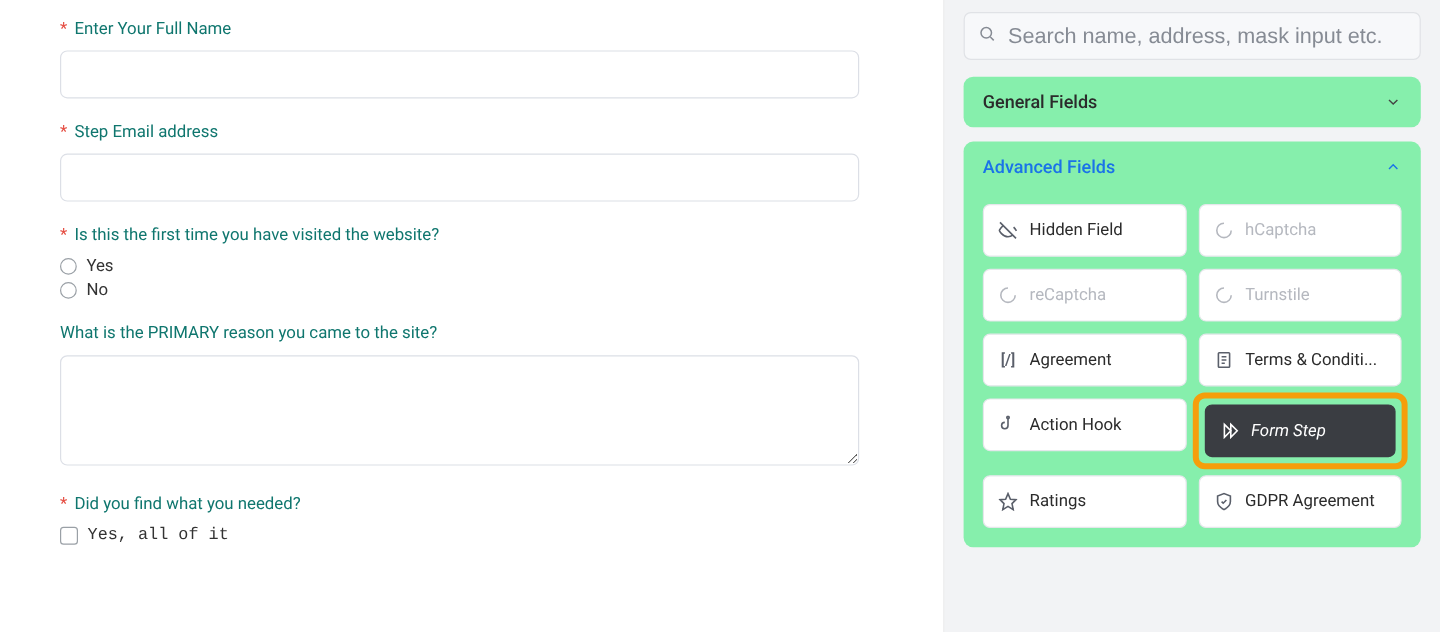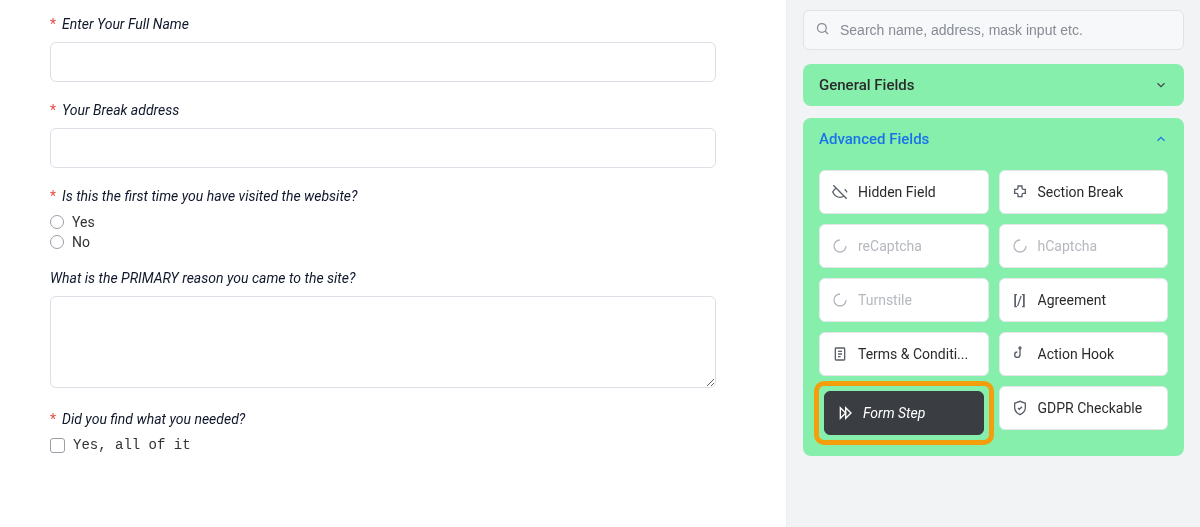--- a/index.html
+++ b/index.html
@@ -22,21 +22,21 @@
     .field-block { margin-bottom: 20px; }
     .field-label {
       display: flex;
       align-items: baseline;
       gap: 6px;
       margin-bottom: 10px;
       color: #555;
       font-size: 14px;
     }
     .req { color: #e54d42; }
-    .label-text { color: #0f172a; font-style: italic; }
+    .label-text { color: #0f766e; }
     .text-input {
       width: 666px;
       height: 40px;
       border: 1px solid #dcdfe6;
       border-radius: 6px;
       padding: 0 12px;
       font-size: 14px;
       outline: none;
     }
     .textarea-input {
@@ -88,21 +88,21 @@
       position: relative;
       margin-bottom: 14px;
     }
     .search-input {
       width: 100%;
       height: 40px;
       border: 1px solid #e0e2e6;
       border-radius: 6px;
       background: #f7f8fa;
       padding: 0 27px 0 36px;
-      font-size: 14px;
+      font-size: 18px;
       color: #333;
       outline: none;
     }
     .search-input::placeholder { color: #868b94; }
     .search-icon {
       position: absolute;
       left: 12px;
       top: 50%;
       transform: translateY(-50%);
       color: #868b94;
@@ -190,21 +190,21 @@
     <div class="field-label">
       <span class="req">*</span>
       <span class="label-text">Enter Your Full Name</span>
     </div>
     <input class="text-input" type="text" style="">
   </div>
 
   <div class="field-block">
     <div class="field-label">
       <span class="req">*</span>
-      <span class="label-text">Your Break address</span>
+      <span class="label-text">Step Email address</span>
     </div>
     <input class="text-input" type="text" style="">
   </div>
 
   <div class="field-block">
     <div class="field-label">
       <span class="req">*</span>
       <span class="label-text">Is this the first time you have visited the website?</span>
     </div>
     <div class="radio-row">
@@ -276,45 +276,37 @@
           <span class="tile-icon">
             <svg viewBox="0 0 24 24" width="16" height="16" fill="none" stroke="currentColor" stroke-width="2">
                 <path d="M17.94 17.94A10.94 10.94 0 0 1 12 20C5 20 1 12 1 12a20.4 20.4 0 0 1 5.06-5.94"></path>
                 <path d="M22.54 12.54A20.4 20.4 0 0 0 19 8"></path>
                 <line x1="2" y1="2" x2="22" y2="22"></line>
               </svg>
           </span>
           <span class="label">Hidden Field</span>
         </div>
 
-        <div class="field-tile">
-          <span class="tile-icon">
-            <svg viewBox="0 0 24 24" width="16" height="16" fill="none" stroke="currentColor" stroke-width="2">
-                <path d="M9 3h6v3a2 2 0 0 0 2 2h3v6h-3a2 2 0 0 0-2 2v3H9v-3a2 2 0 0 0-2-2H4V8h3a2 2 0 0 0 2-2V3z"></path>
-              </svg>
-          </span>
-          <span class="label">Section Break</span>
-        </div>
 
         <div class="field-tile disabled">
           <span class="tile-icon">
             <svg viewBox="0 0 24 24" width="16" height="16" fill="none" stroke="currentColor" stroke-width="2">
                 <path d="M21 12a9 9 0 1 1-9-9"></path>
               </svg>
           </span>
+          <span class="label">hCaptcha</span>
+        </div>
+
+        <div class="field-tile disabled">
+          <span class="tile-icon">
+            <svg viewBox="0 0 24 24" width="16" height="16" fill="none" stroke="currentColor" stroke-width="2">
+                <path d="M21 12a9 9 0 1 1-9-9"></path>
+              </svg>
+          </span>
           <span class="label">reCaptcha</span>
-        </div>
-
-        <div class="field-tile disabled">
-          <span class="tile-icon">
-            <svg viewBox="0 0 24 24" width="16" height="16" fill="none" stroke="currentColor" stroke-width="2">
-                <path d="M21 12a9 9 0 1 1-9-9"></path>
-              </svg>
-          </span>
-          <span class="label">hCaptcha</span>
         </div>
 
         <div class="field-tile disabled">
           <span class="tile-icon">
             <svg viewBox="0 0 24 24" width="16" height="16" fill="none" stroke="currentColor" stroke-width="2">
                 <path d="M21 12a9 9 0 1 1-9-9"></path>
               </svg>
           </span>
           <span class="label">Turnstile</span>
         </div>
@@ -351,29 +343,37 @@
             <span class="tile-icon">
               <svg viewBox="0 0 24 24" width="16" height="16" fill="none" stroke="currentColor" stroke-width="2">
                   <polygon points="5 4 13 12 5 20 5 4"></polygon>
                   <polygon points="13 4 21 12 13 20 13 4"></polygon>
                 </svg>
             </span>
             <span class="label">Form Step</span>
           </div>
         </div>
 
+        <div class="field-tile">
+          <span class="tile-icon">
+            <svg viewBox="0 0 24 24" width="16" height="16" fill="none" stroke="currentColor" stroke-width="2">
+                <polygon points="12 2 15 9 22 9.5 17 14.5 18.5 22 12 18 5.5 22 7 14.5 2 9.5 9 9 12 2"></polygon>
+              </svg>
+          </span>
+          <span class="label">Ratings</span>
+        </div>
 
 
         <div class="field-tile">
           <span class="tile-icon">
             <svg viewBox="0 0 24 24" width="16" height="16" fill="none" stroke="currentColor" stroke-width="2">
                 <path d="M12 22s8-4 8-10V5l-8-3-8 3v7c0 6 8 10 8 10z"></path>
                 <polyline points="9 12 11 14 15 10"></polyline>
               </svg>
           </span>
-          <span class="label">GDPR Checkable</span>
+          <span class="label">GDPR Agreement</span>
         </div>
 
       </div>
     </div>
   </div>
 
 </div>
 
 </body></html>

